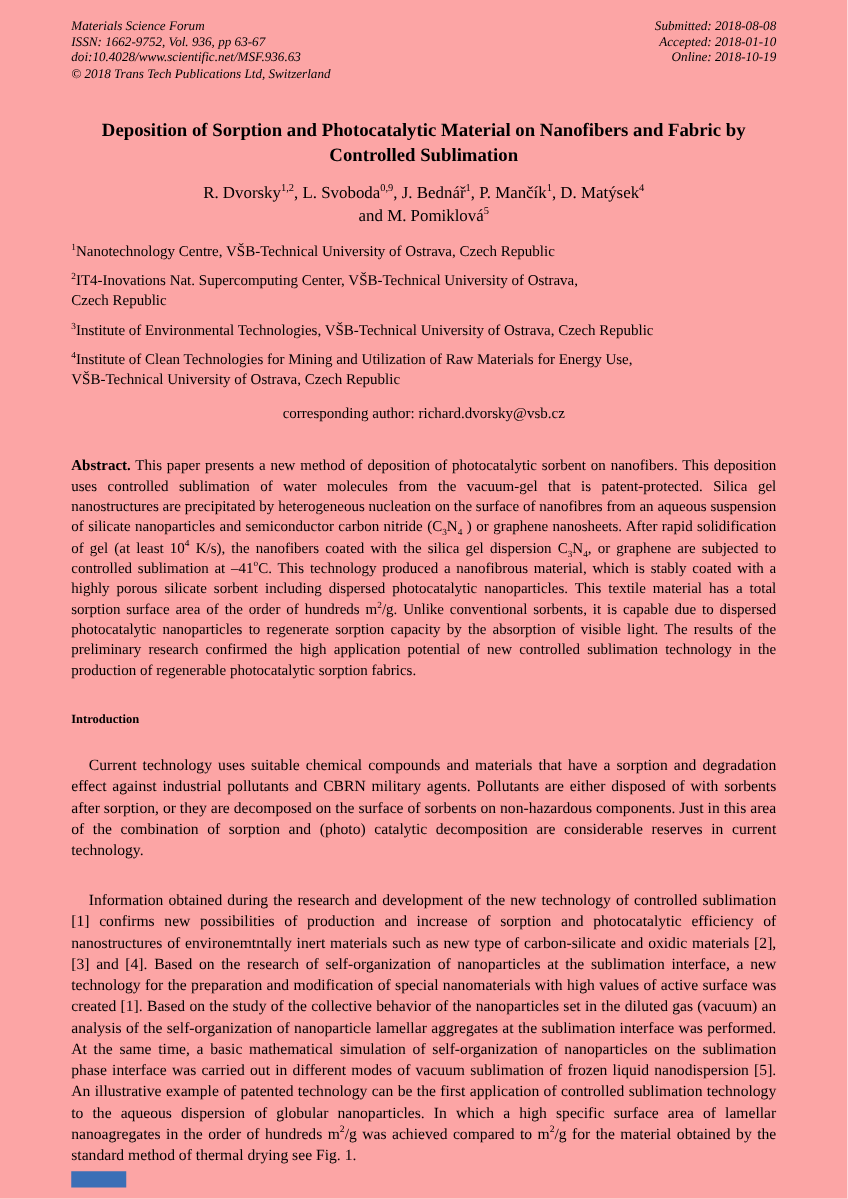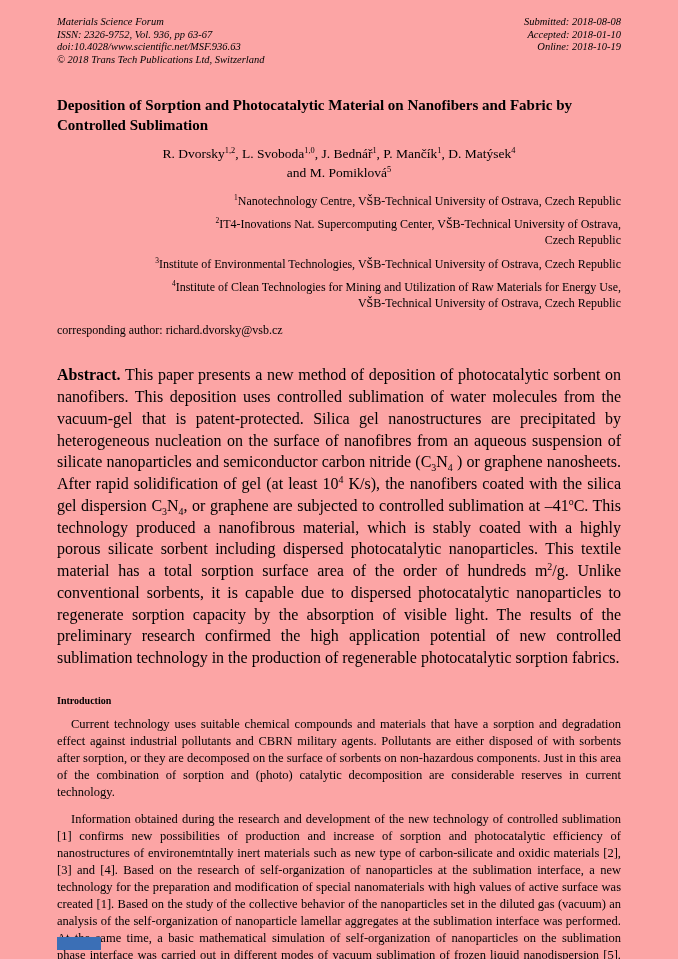--- a/index.html
+++ b/index.html
@@ -11,55 +11,56 @@
     background:#fca5a5;
     color:#000;
     font-family:"Liberation Serif","DejaVu Serif",serif;
   }
   .header{display:flex;justify-content:space-between;font-style:italic;font-size:10.5px;line-height:1.2;}
   .header-left div,.header-right div{white-space:nowrap;}
   .header-right{text-align:right;margin-left:12px;}
   .title{
     margin:30px auto 0 auto;
     max-width:572px;
+    text-align:center;
     font-size:15px;
     font-weight:bold;
     line-height:1.3;
   }
   .authors{
     margin-top:10px;
     text-align:center;
     font-size:13.5px;
     line-height:1.35;
   }
   .affiliations{margin-top:12px;}
   .aff{
-    text-align:right;
+    text-align:left;
     font-size:12px;
     line-height:1.3;
     margin-bottom:8px;
   }
   .corresponding{
-    text-align:left;
+    text-align:center;
     font-size:12px;
     margin-top:12px;
   }
   .abstract{
     margin:26px 0 15px 0;
-    font-size:16px;
+    font-size:12px;
     line-height:1.36;
     text-align:justify;
   }
   .section-heading{
     margin:26px 0 0 0;
     font-size:10px;
     font-weight:bold;
   }
   .body-par{
-    margin:10px 0 0 0;
+    margin:23px 0 0 0;
     font-size:12.5px;
     line-height:1.36;
     text-align:justify;
     text-indent:14px;
   }
   sup{font-size:0.62em;line-height:0;vertical-align:super;}
   sub{font-size:0.62em;line-height:0;vertical-align:sub;}
   b{font-weight:bold;}
   .footer-mark{
     position:absolute;
@@ -70,34 +71,34 @@
   }
 </style>
 </head>
 <body>
 
 <div class="page">
 
   <div class="header">
     <div class="header-left">
       <div>Materials Science Forum</div>
-      <div>ISSN: 2326-9752, Vol. 936, pp 63-67</div>
+      <div>ISSN: 1662-9752, Vol. 936, pp 63-67</div>
       <div>doi:10.4028/www.scientific.net/MSF.936.63</div>
       <div>© 2018 Trans Tech Publications Ltd, Switzerland</div>
     </div>
     <div class="header-right">
       <div>Submitted: 2018-08-08</div>
       <div>Accepted: 2018-01-10</div>
       <div>Online: 2018-10-19</div>
     </div>
   </div>
 
   <div class="title">Deposition of Sorption and Photocatalytic Material on Nanofibers and Fabric by Controlled Sublimation</div>
 
-  <div class="authors">R. Dvorsky<sup>1,2</sup>, L. Svoboda<sup>1,0</sup>, J. Bednář<sup>1</sup>, P. Mančík<sup>1</sup>, D. Matýsek<sup>4</sup><br>and M. Pomiklová<sup>5</sup></div>
+  <div class="authors">R. Dvorsky<sup>1,2</sup>, L. Svoboda<sup>0,9</sup>, J. Bednář<sup>1</sup>, P. Mančík<sup>1</sup>, D. Matýsek<sup>4</sup><br>and M. Pomiklová<sup>5</sup></div>
 
   <div class="affiliations">
     <div class="aff"><sup>1</sup>Nanotechnology Centre, VŠB-Technical University of Ostrava, Czech Republic</div>
     <div class="aff"><sup>2</sup>IT4-Inovations Nat. Supercomputing Center, VŠB-Technical University of Ostrava,<br>Czech Republic</div>
     <div class="aff"><sup>3</sup>Institute of Environmental Technologies, VŠB-Technical University of Ostrava, Czech Republic</div>
     <div class="aff"><sup>4</sup>Institute of Clean Technologies for Mining and Utilization of Raw Materials for Energy Use,<br>VŠB-Technical University of Ostrava, Czech Republic</div>
   </div>
 
   <div class="corresponding">corresponding author: richard.dvorsky@vsb.cz</div>
 

